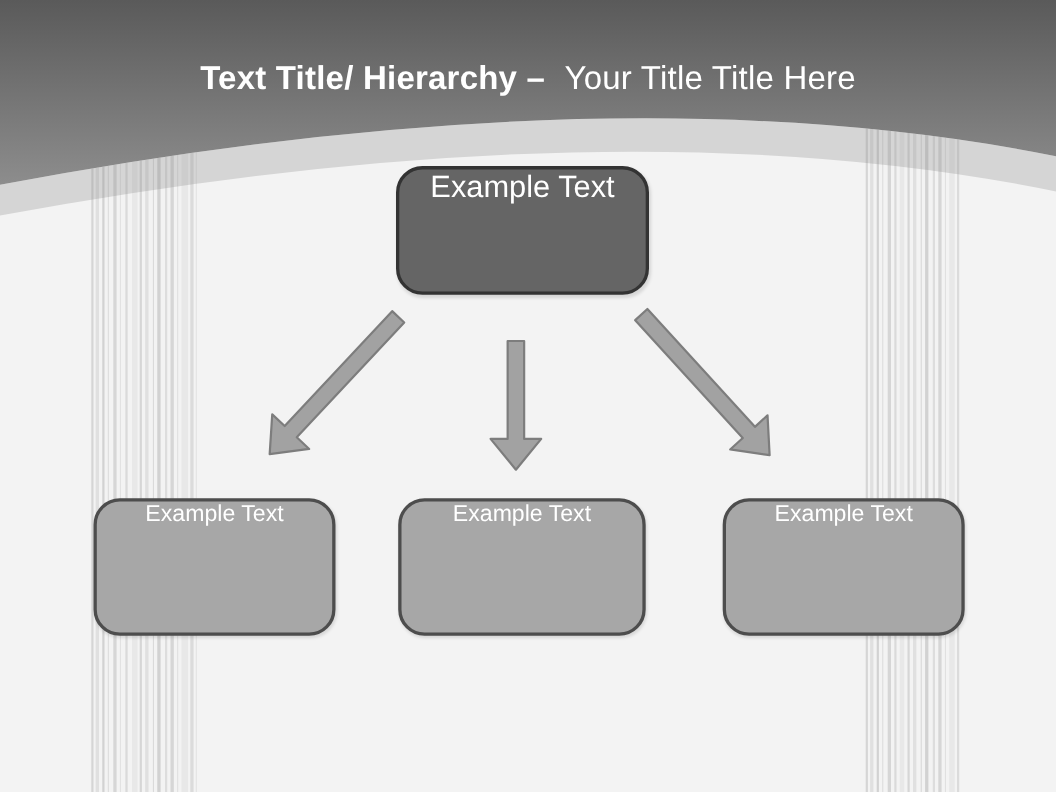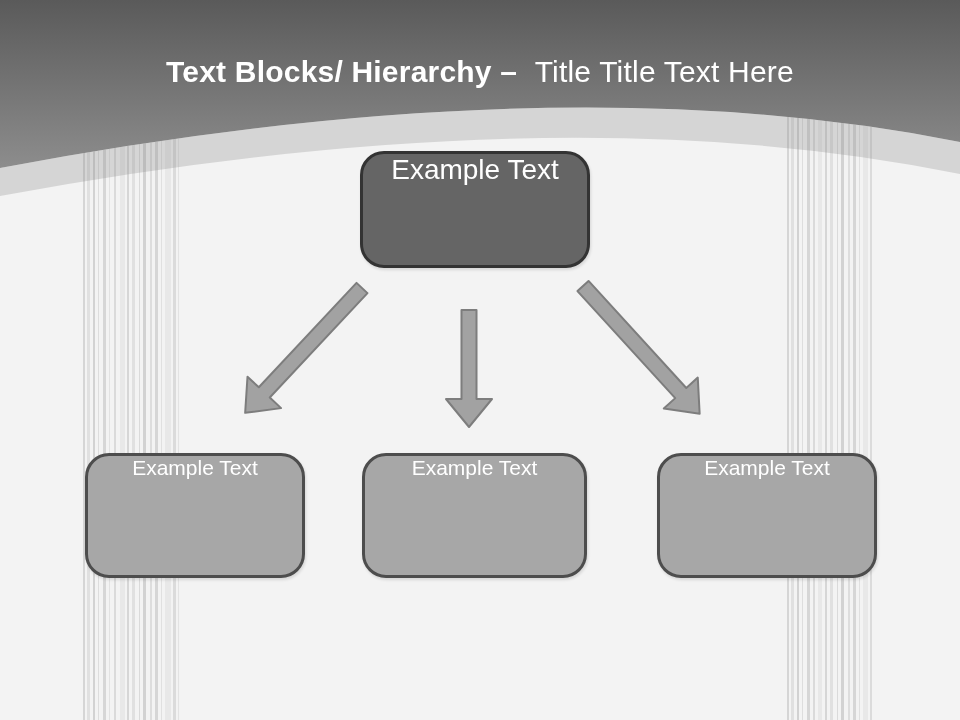--- a/index.html
+++ b/index.html
@@ -93,22 +93,22 @@
     <path d="M0,0 L960,0 L960,142 Q560,62 0,168 Z" fill="url(#hdrGrad)"></path>
 
     <g fill="#a2a2a2" stroke="#7d7d7d" stroke-width="2" stroke-linejoin="round">
       <polygon transform="rotate(43.1 362 288)" points="354.5,288 369.5,288 369.5,431 385,431 362,459 339,431 354.5,431"></polygon>
       <polygon points="461.5,310 476.5,310 476.5,399 492,399 469,427 446,399 461.5,399"></polygon>
       <polygon transform="rotate(-42.4 583 286)" points="575.5,286 590.5,286 590.5,431 606,431 583,459 560,431 575.5,431"></polygon>
     </g>
   </svg>
 
   <div class="slide-title">
-    <span class="bold">Text Blocks/ Hierarchy –</span>
-    <span class="regular">Title Title Text Here</span>
+    <span class="bold">Text Title/ Hierarchy –</span>
+    <span class="regular">Your Title Title Here</span>
   </div>
 
   <div class="block root">
     <span>Example Text</span>
   </div>
 
   <div class="block child" id="child-0">
     <span>Example Text</span>
   </div>
   <div class="block child" id="child-1">

